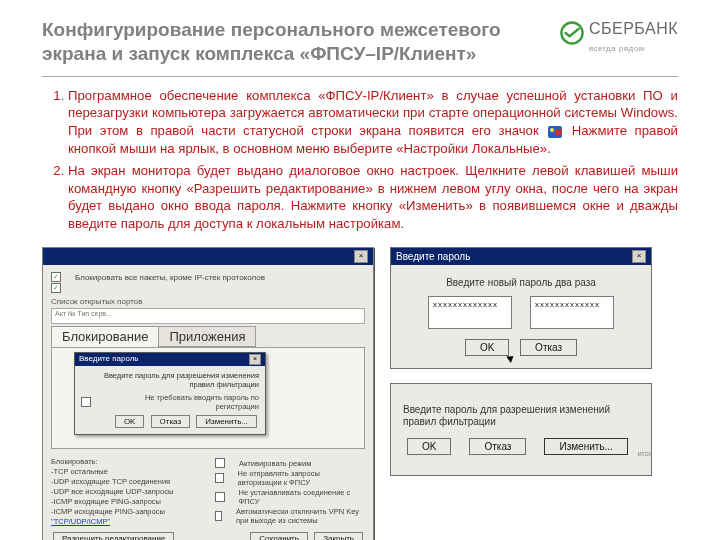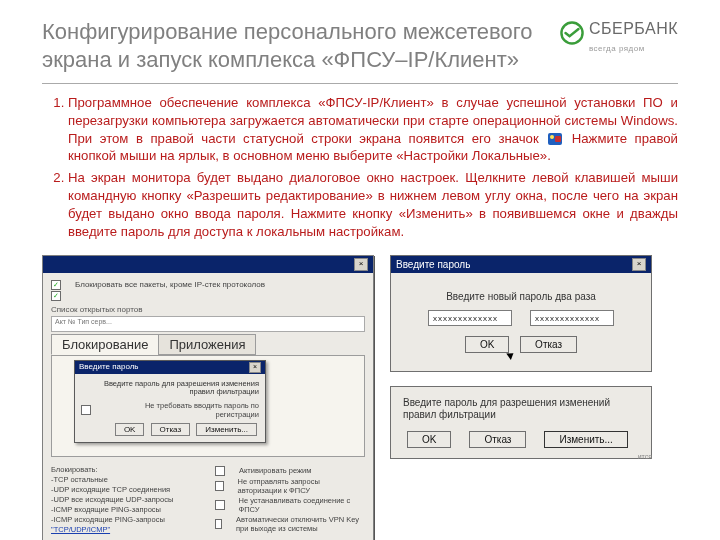--- a/index.html
+++ b/index.html
@@ -1,18 +1,18 @@
 <!DOCTYPE html>
 <html><head>
 <meta charset="utf-8">
 <style>
 html,body{margin:0;padding:0;width:720px;height:540px;font-family:Arial,Helvetica,sans-serif;background:#fff;color:#333}
 .slide{position:relative;width:720px;height:540px;box-sizing:border-box;padding:18px 42px 0 42px}
 .header{position:relative;padding-bottom:10px;border-bottom:1px solid #aaa}
-.title{font-size:22px;font-weight:normal;color:#808080;line-height:1.25;max-width:520px}
+.title{font-size:19px;font-weight:bold;color:#808080;line-height:1.25;max-width:520px}
 .logo{position:absolute;right:0;top:2px;text-align:left}
 .logo-row{display:flex;align-items:flex-start}
 .logo-svg{width:26px;height:26px}
 .logo-text{font-size:16px;font-weight:400;letter-spacing:0.5px;color:#6a6a6a;margin-left:4px}
 .logo-tag{font-size:8px;color:#9a9a9a;margin-left:30px;margin-top:-2px;letter-spacing:0.5px}
 .body{margin-top:10px}
 ol{margin:0;padding-left:26px;font-size:13.2px;color:#b91c1c;line-height:1.35}
 ol li{margin-bottom:4px;text-align:justify}
 .inline-icon{display:inline-block;width:14px;height:12px;background:#1f5fbf;border-radius:2px;position:relative;vertical-align:middle;margin:0 2px}
 .inline-icon::before{content:"";position:absolute;left:2px;top:2px;width:4px;height:4px;background:#ffe45a;border-radius:50%}
@@ -39,28 +39,28 @@
 .btn{display:inline-block;background:#eceae5;border:1px solid #7f7f7f;padding:1px 8px;font-size:8px;margin:0 2px;color:#111}
 .below{margin-top:8px;display:flex;gap:14px}
 .col{flex:1}
 .line{display:flex;align-items:center;gap:3px;margin:1px 0}
 .tiny{font-size:7.5px;color:#444}
 .link{color:#1a3fb0;text-decoration:underline}
 
 .right-col{display:flex;flex-direction:column;gap:14px;width:262px}
 .dlg{background:#eceae5;border:1px solid #6f6f6f}
 .dlg .win-title{background:#0a246a}
-.dlg-body{padding:18px;font-size:10px;text-align:center}
+.dlg-body{padding:12px;font-size:10px;text-align:center}
 .dlg-body .hint{margin-bottom:8px;color:#333}
 .pw-row{display:flex;justify-content:center;gap:18px;margin-bottom:10px}
-.pw{width:84px;height:16px;border:1px solid #7b7b7b;background:#fff;font-size:8px;letter-spacing:1px;line-height:16px;color:#222;text-align:left;padding:0 4px;box-sizing:border-box}
+.pw{width:84px;height:33px;border:1px solid #7b7b7b;background:#fff;font-size:8px;letter-spacing:1px;line-height:16px;color:#222;text-align:left;padding:0 4px;box-sizing:border-box}
 .btnbig{display:inline-block;background:#eceae5;border:1px solid #6f6f6f;padding:2px 14px;font-size:10px;margin:0 4px;color:#111}
 .cursor{position:relative;display:inline-block}
 .cursor::after{content:"";position:absolute;right:-6px;bottom:-7px;width:0;height:0;border-left:6px solid #000;border-top:4px solid transparent;border-bottom:4px solid transparent;transform:rotate(-35deg)}
-.dlg2-body{padding:10px 12px;font-size:10px}
+.dlg2-body{padding:20px 12px;font-size:10px}
 .dlg2-msg{line-height:1.2;margin-bottom:10px;color:#333}
 .btnrow{display:flex;gap:10px}
 .side-fragment{position:absolute;right:-1px;top:66px;width:18px;font-size:7px;color:#888;writing-mode:horizontal-tb;text-align:right}
 .shots .left{width:330px}
 </style>
 </head>
 <body>
 
 <div class="slide">
 

